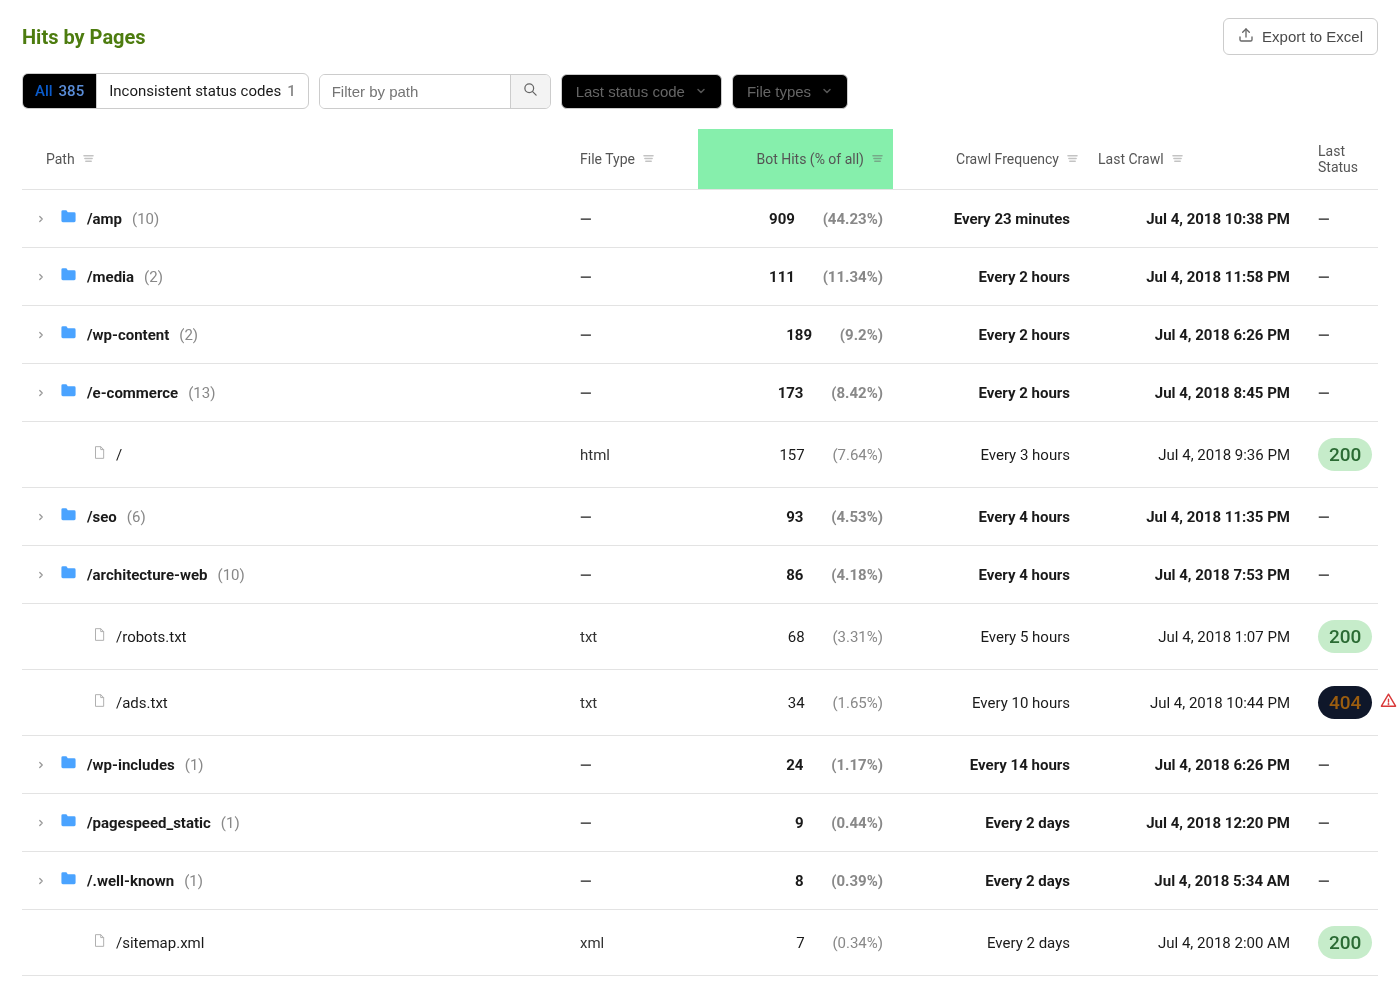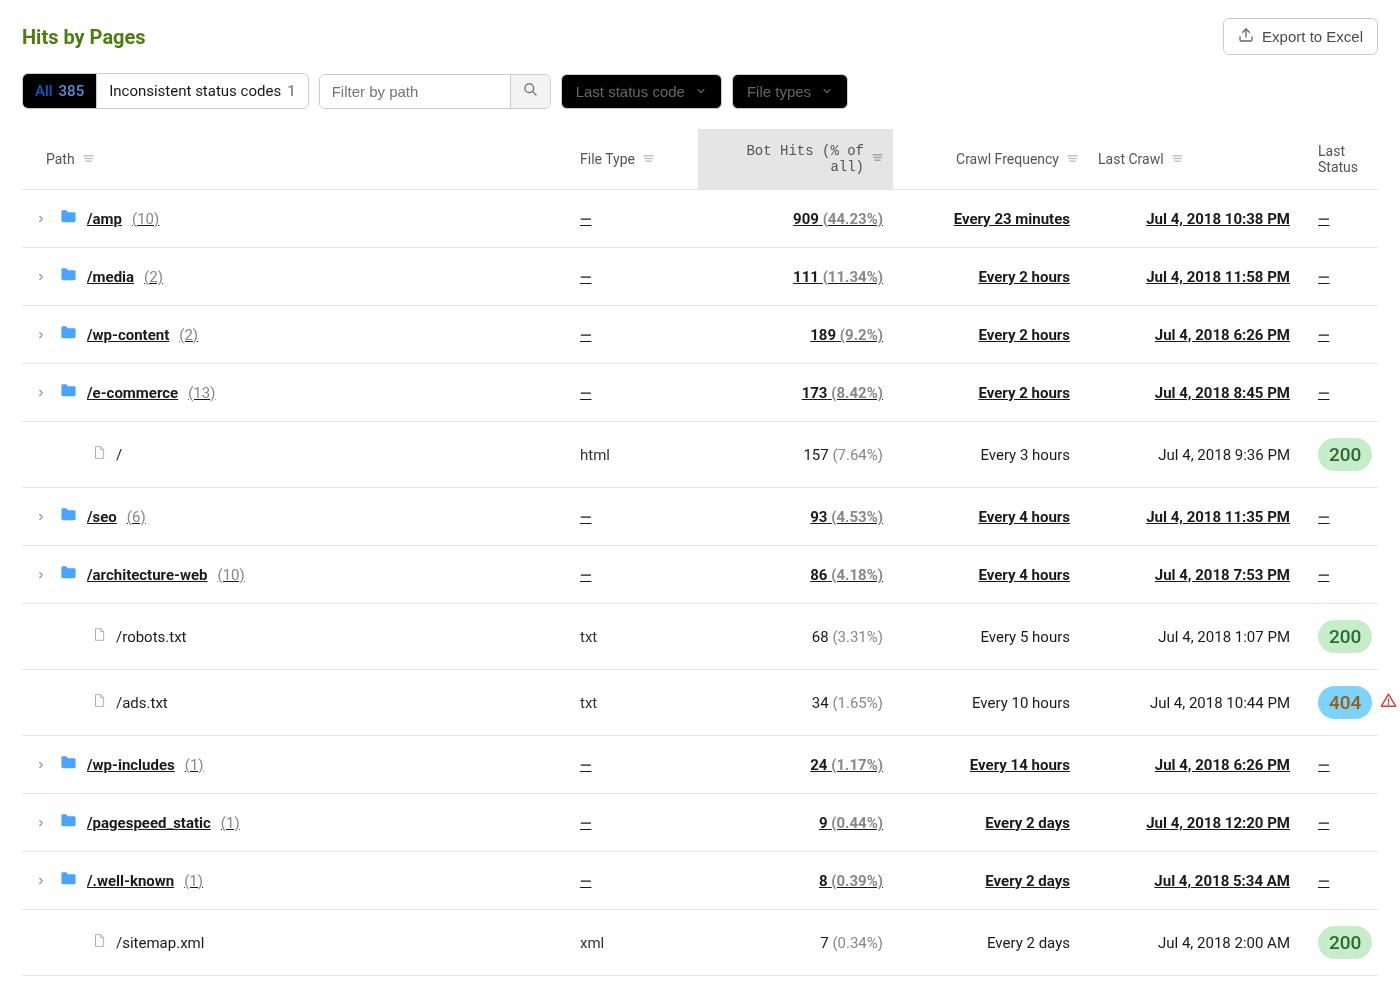--- a/index.html
+++ b/index.html
@@ -110,34 +110,34 @@
   }
   .th {
     padding: 14px 10px;
     font-size: 14px;
     color: #555;
     display: flex;
     align-items: center;
     gap: 8px;
   }
   .th.sortable { cursor: pointer; }
-  .th.active-sort { background: #e5e5e5; font-family: Liberation Mono, monospace; }
+  .th.active-sort { background: #86efac; }
   .th .sort-icon { opacity: 0.5; }
   .th.right { justify-content: flex-end; text-align: right; }
   .th .th-inner { display: flex; align-items: center; gap: 8px; }
   .sort-icon svg { width: 11px; height: 11px; }
   .tbody {}
   .row {
     display: grid;
     grid-template-columns: 548px 128px 195px 195px 220px 1fr;
     border-bottom: 1px solid #e3e3e3;
     align-items: center;
     min-height: 58px;
   }
-  .row.bold { font-weight: 700; text-decoration: underline; }
+  .row.bold { font-weight: 700; }
   .cell { padding: 16px 10px; font-size: 15px; }
   .cell.right { text-align: right; }
   .cell.filetype, .cell.laststatus { color: #333; }
   .cell.dash { color: #555; }
   .path-cell {
     display: flex;
     align-items: center;
     gap: 10px;
     padding-left: 36px;
   }
@@ -147,34 +147,34 @@
     display: flex; align-items: center; justify-content: center;
     cursor: pointer;
     color: #999;
   }
   .chevron svg { width: 10px; height: 10px; }
   .folder-icon svg { width: 17px; height: 15px; fill: #4aa3ff; }
   .file-icon svg { width: 14px; height: 17px; fill: none; stroke: #aaa; stroke-width: 1.3; }
   .path-name { color: #1a1a1a; font-weight: inherit; }
   .row.bold .path-name { font-weight: 700; }
   .path-count { color: #888; font-weight: 400; }
-  .pct { color: #888; font-weight: inherit; }
+  .pct { color: #888; font-weight: inherit; margin-left: 24px; }
   .row.bold .pct { color: #888; font-weight: 700; }
   .status-pill {
     display: inline-flex;
     align-items: center;
     justify-content: center;
     padding: 5px 11px;
     border-radius: 999px;
     font-size: 19px;
     font-weight: 500;
     min-width: 42px;
   }
   .status-200 { background: #c6ecca; color: #2b6b34; }
-  .status-404 { background: #7dd3fc; color: #9b5d0f; }
+  .status-404 { background: #0f172a; color: #9b5d0f; }
   .warn-icon { margin-left: 8px; }
   .warn-icon svg { width: 17px; height: 17px; stroke: #d93939; fill: none; }
   .laststatus-wrap { display: flex; align-items: center; }
   .freq-cell, .lastcrawl-cell { text-align: right; padding-right: 18px; }
 </style>
 </head>
 <body>
 
 <div class="header-row">
   <h1 class="page-title">Hits by Pages</h1>

